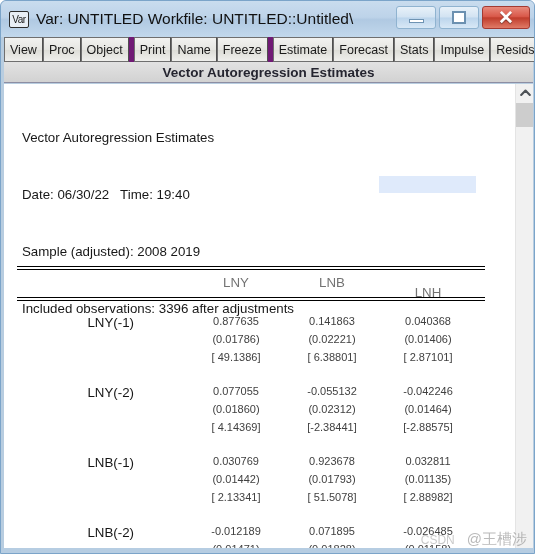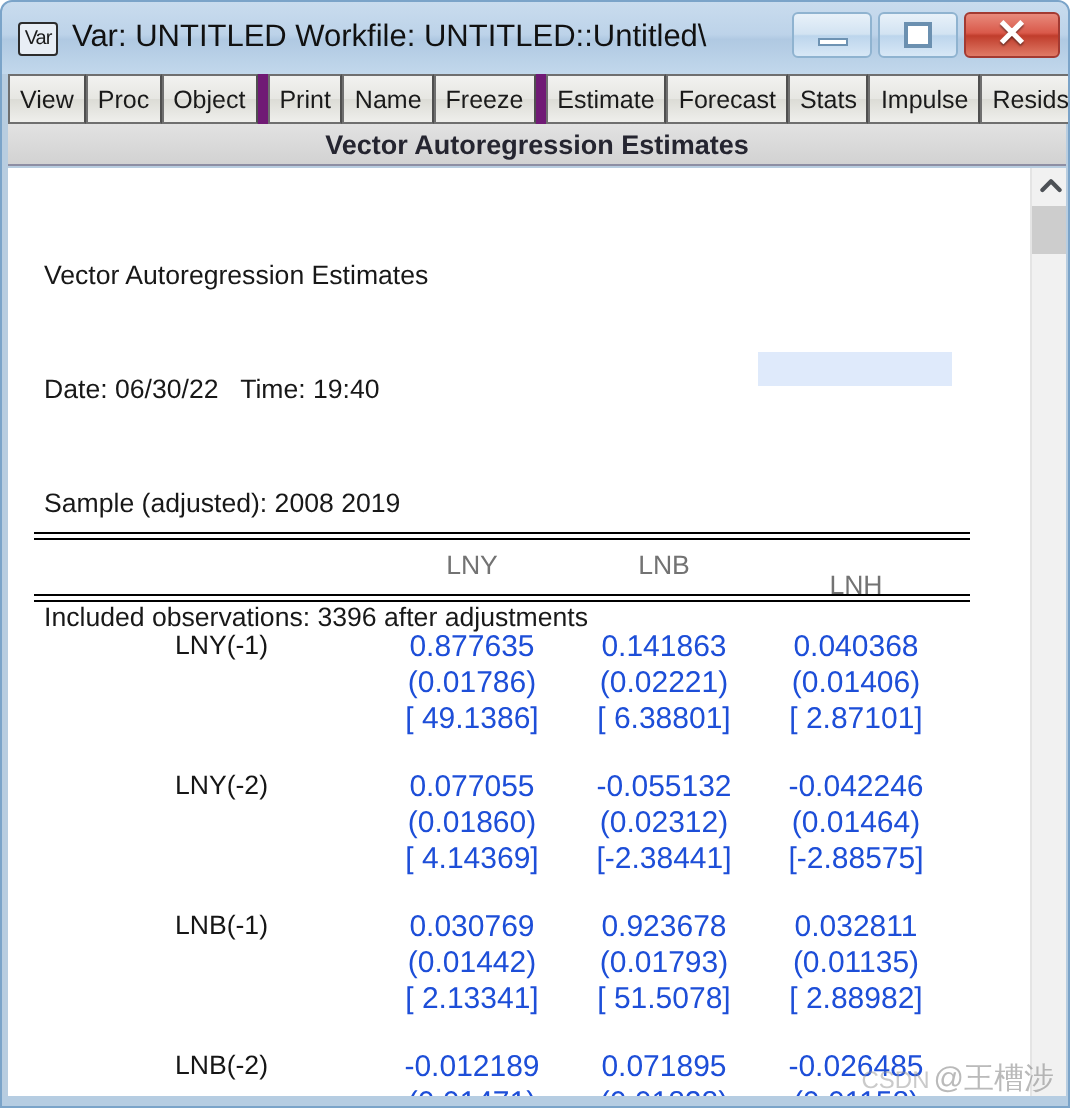--- a/index.html
+++ b/index.html
@@ -241,22 +241,22 @@
     width: 130px;
     text-align: right;
     top: 0;
     font-size: 13.3px;
     color: #161616;
   }
   .cell {
     position: absolute;
     width: 110px;
     text-align: center;
-    font-size: 15px;
-    color: #1d4ed8;
+    font-size: 11px;
+    color: #404040;
   }
   .cell.c0 { left: 177px; }
   .cell.c1 { left: 273px; }
   .cell.c2 { left: 369px; }
   .ln0 { top: 0px; }
   .ln1 { top: 18px; }
   .ln2 { top: 36px; }
 
   
   .vscroll {
@@ -291,21 +291,21 @@
     bottom: 1px;
     font-size: 15px;
     color: rgba(130,130,130,0.55);
     font-family: "Liberation Sans", sans-serif;
     white-space: nowrap;
     pointer-events: none;
   }
   .watermark .csdn {
     font-size: 12px;
     color: rgba(150,150,150,0.5);
-    margin-right: 2px;
+    margin-right: 12px;
   }
 
   
   .bottom-edge {
     position: absolute;
     left: 0; bottom: 0;
     width: 535px;
     height: 5px;
     background: #b6cde2;
   }

